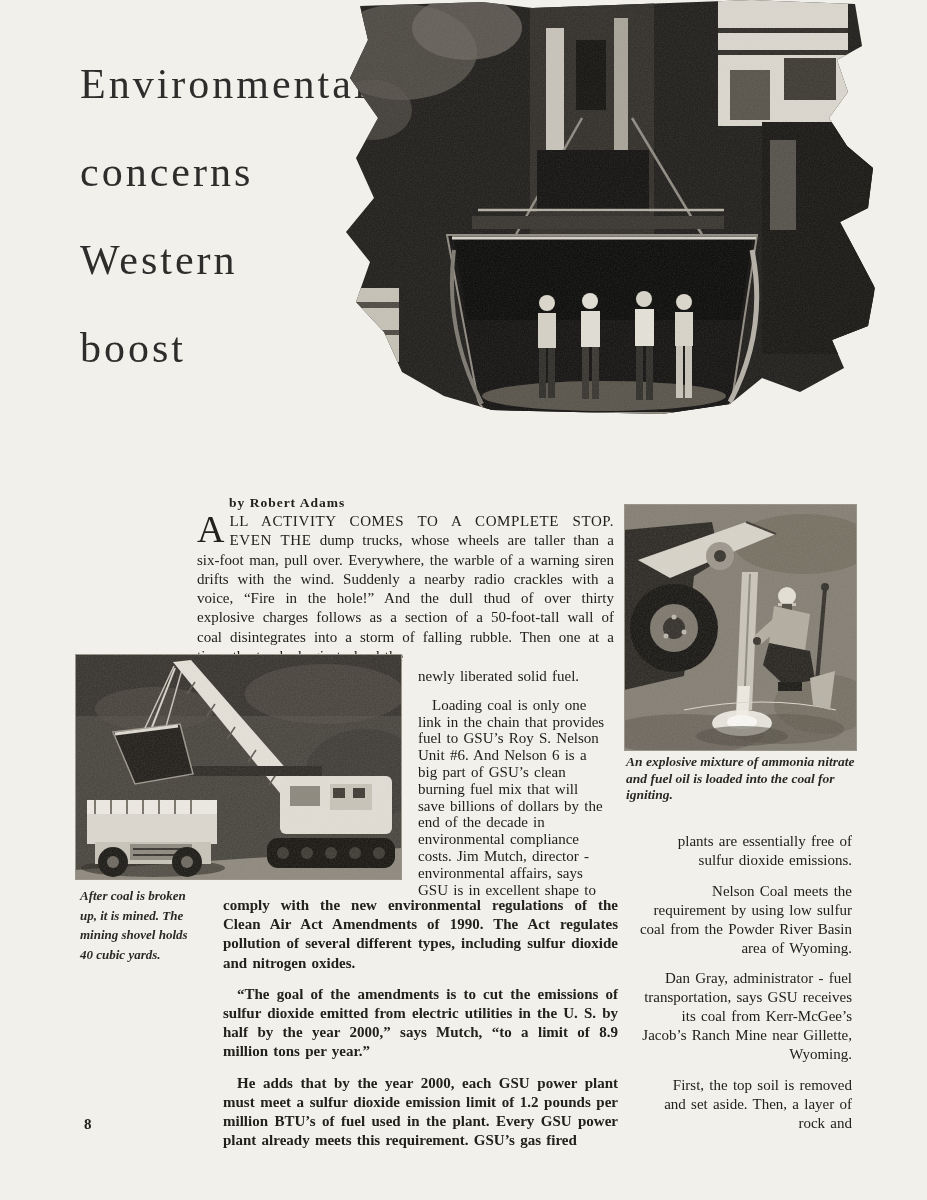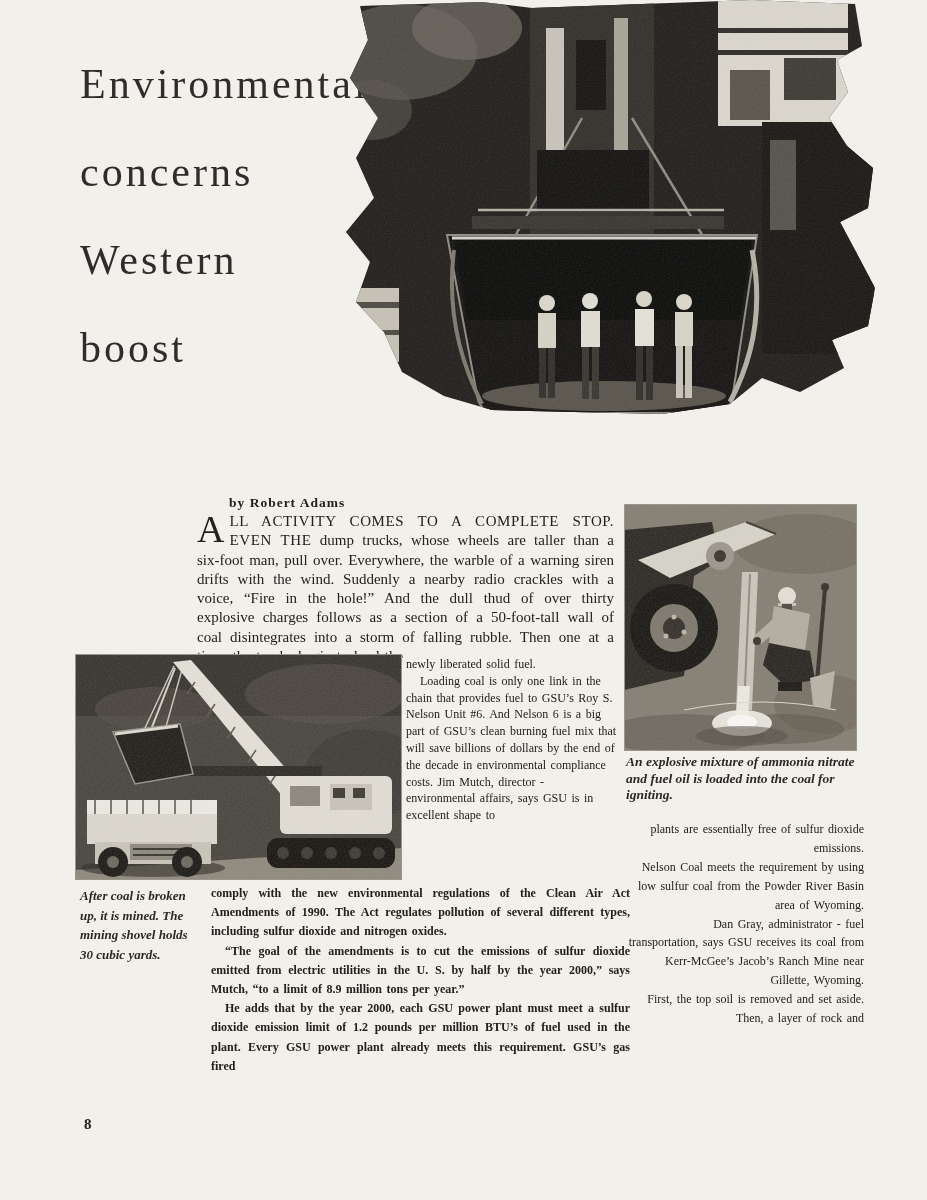--- a/index.html
+++ b/index.html
@@ -19,21 +19,21 @@
   .photo{position:absolute;}
   .photo svg{display:block;}
   .top-photo{left:332px;top:0;width:543px;height:418px;}
   .left-photo{left:75px;top:654px;width:327px;height:226px;}
   .right-photo{left:624px;top:504px;width:233px;height:247px;}
   
   .byline{position:absolute;left:197px;top:495px;font-size:13.5px;font-weight:bold;letter-spacing:1px;margin-left:32px;}
   .lead{position:absolute;left:197px;top:512px;width:417px;font-size:15px;line-height:19.3px;text-align:justify;word-spacing:1.5px;}
   .dropcap{float:left;font-size:38px;line-height:30px;padding:2px 5px 0 0;font-weight:400;}
   .smallcaps{font-size:15px;letter-spacing:.6px;}
-  .col p{margin:0;font-size:12px;word-spacing:1.5px;}
+  .col p{margin:12px;font-size:15px;word-spacing:1.5px;}
   .col p.indent{text-indent:14px;}
   .narrow-col{position:absolute;left:406px;top:656px;width:211px;}
   .narrow-col p{line-height:16.8px;}
   .wide-col{position:absolute;left:211px;top:884px;width:419px;font-weight:bold;}
   .wide-col p{line-height:19.2px;text-align:justify;}
   .right-col{position:absolute;left:626px;top:820px;width:238px;text-align:right;}
   .right-col p{line-height:18.9px;}
   .caption{position:absolute;font-style:italic;font-weight:bold;color:#2b2926;}
   .left-caption{left:80px;top:886px;width:118px;font-size:13px;line-height:19.5px;}
   .right-caption{left:626px;top:754px;width:230px;font-size:13.5px;line-height:16.5px;}
@@ -181,21 +181,21 @@
       <rect width="327" height="226" filter="url(#g2)"></rect>
       <rect x="0.5" y="0.5" width="326" height="225" fill="none" stroke="#9b968c"></rect>
     </svg>
   </div>
 
   <div class="col narrow-col">
     <p>newly liberated solid fuel.</p>
     <p class="indent">Loading coal is only one link in the chain that provides fuel to GSU’s Roy S. Nelson Unit #6.  And Nelson 6 is a big part of GSU’s clean burning fuel mix that will save billions of dollars by the end of the decade in environmental compliance costs.  Jim Mutch, director - environmental affairs, says GSU is in excellent shape to</p>
   </div>
 
-  <div class="caption left-caption">After coal is broken up, it is mined. The mining shovel holds 30 cubic yards.</div>
+  <div class="caption left-caption">After coal is broken up, it is mined. The mining shovel holds 40 cubic yards.</div>
 
   <div class="col wide-col">
     <p>comply with the new environmental regulations of the Clean Air Act Amendments of 1990.  The Act regulates pollution of several different types, including sulfur dioxide and nitrogen oxides.</p>
     <p class="indent">“The goal of the amendments is to cut the emissions of sulfur dioxide emitted from electric utilities in the U. S. by half by the year 2000,” says Mutch, “to a limit of 8.9 million tons per year.”</p>
     <p class="indent">He adds that by the year 2000, each GSU power plant must meet a sulfur dioxide emission limit of 1.2 pounds per million BTU’s of fuel used in the plant.  Every GSU power plant already meets this requirement.  GSU’s gas fired</p>
   </div>
 
   <div class="photo right-photo">
     <svg width="233" height="247" viewBox="0 0 233 247" xmlns="http://www.w3.org/2000/svg">
       <defs>

